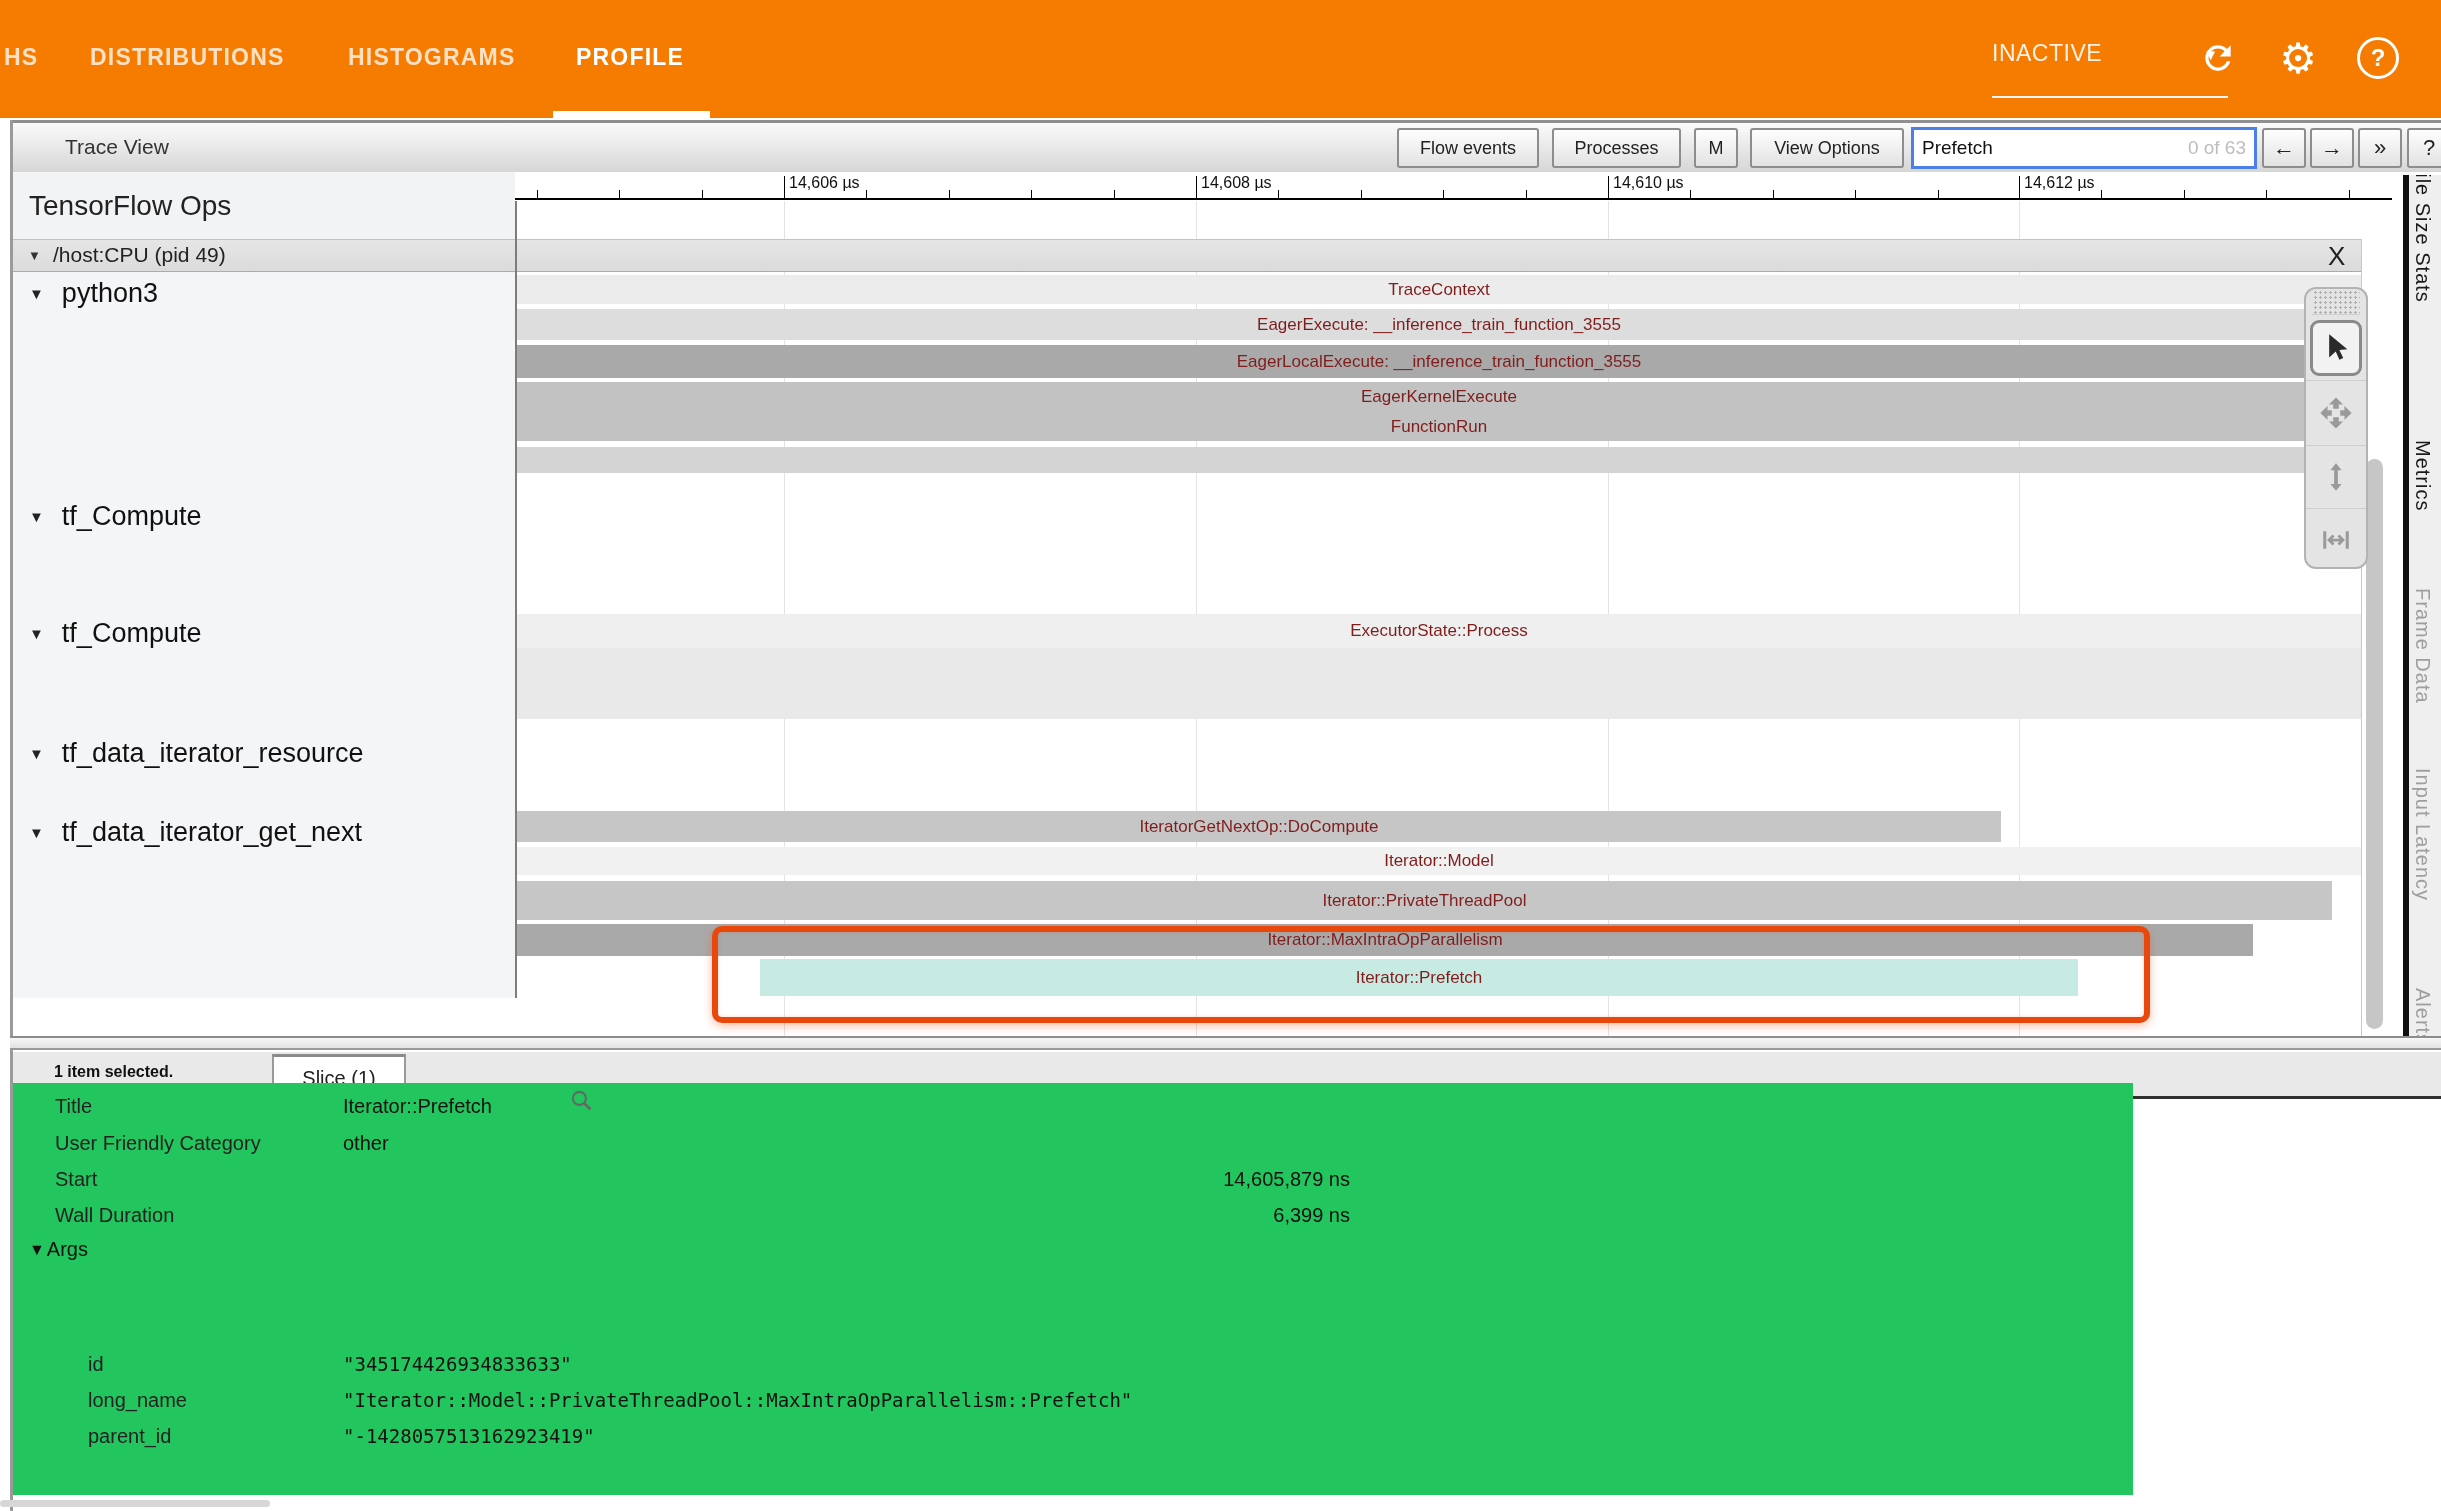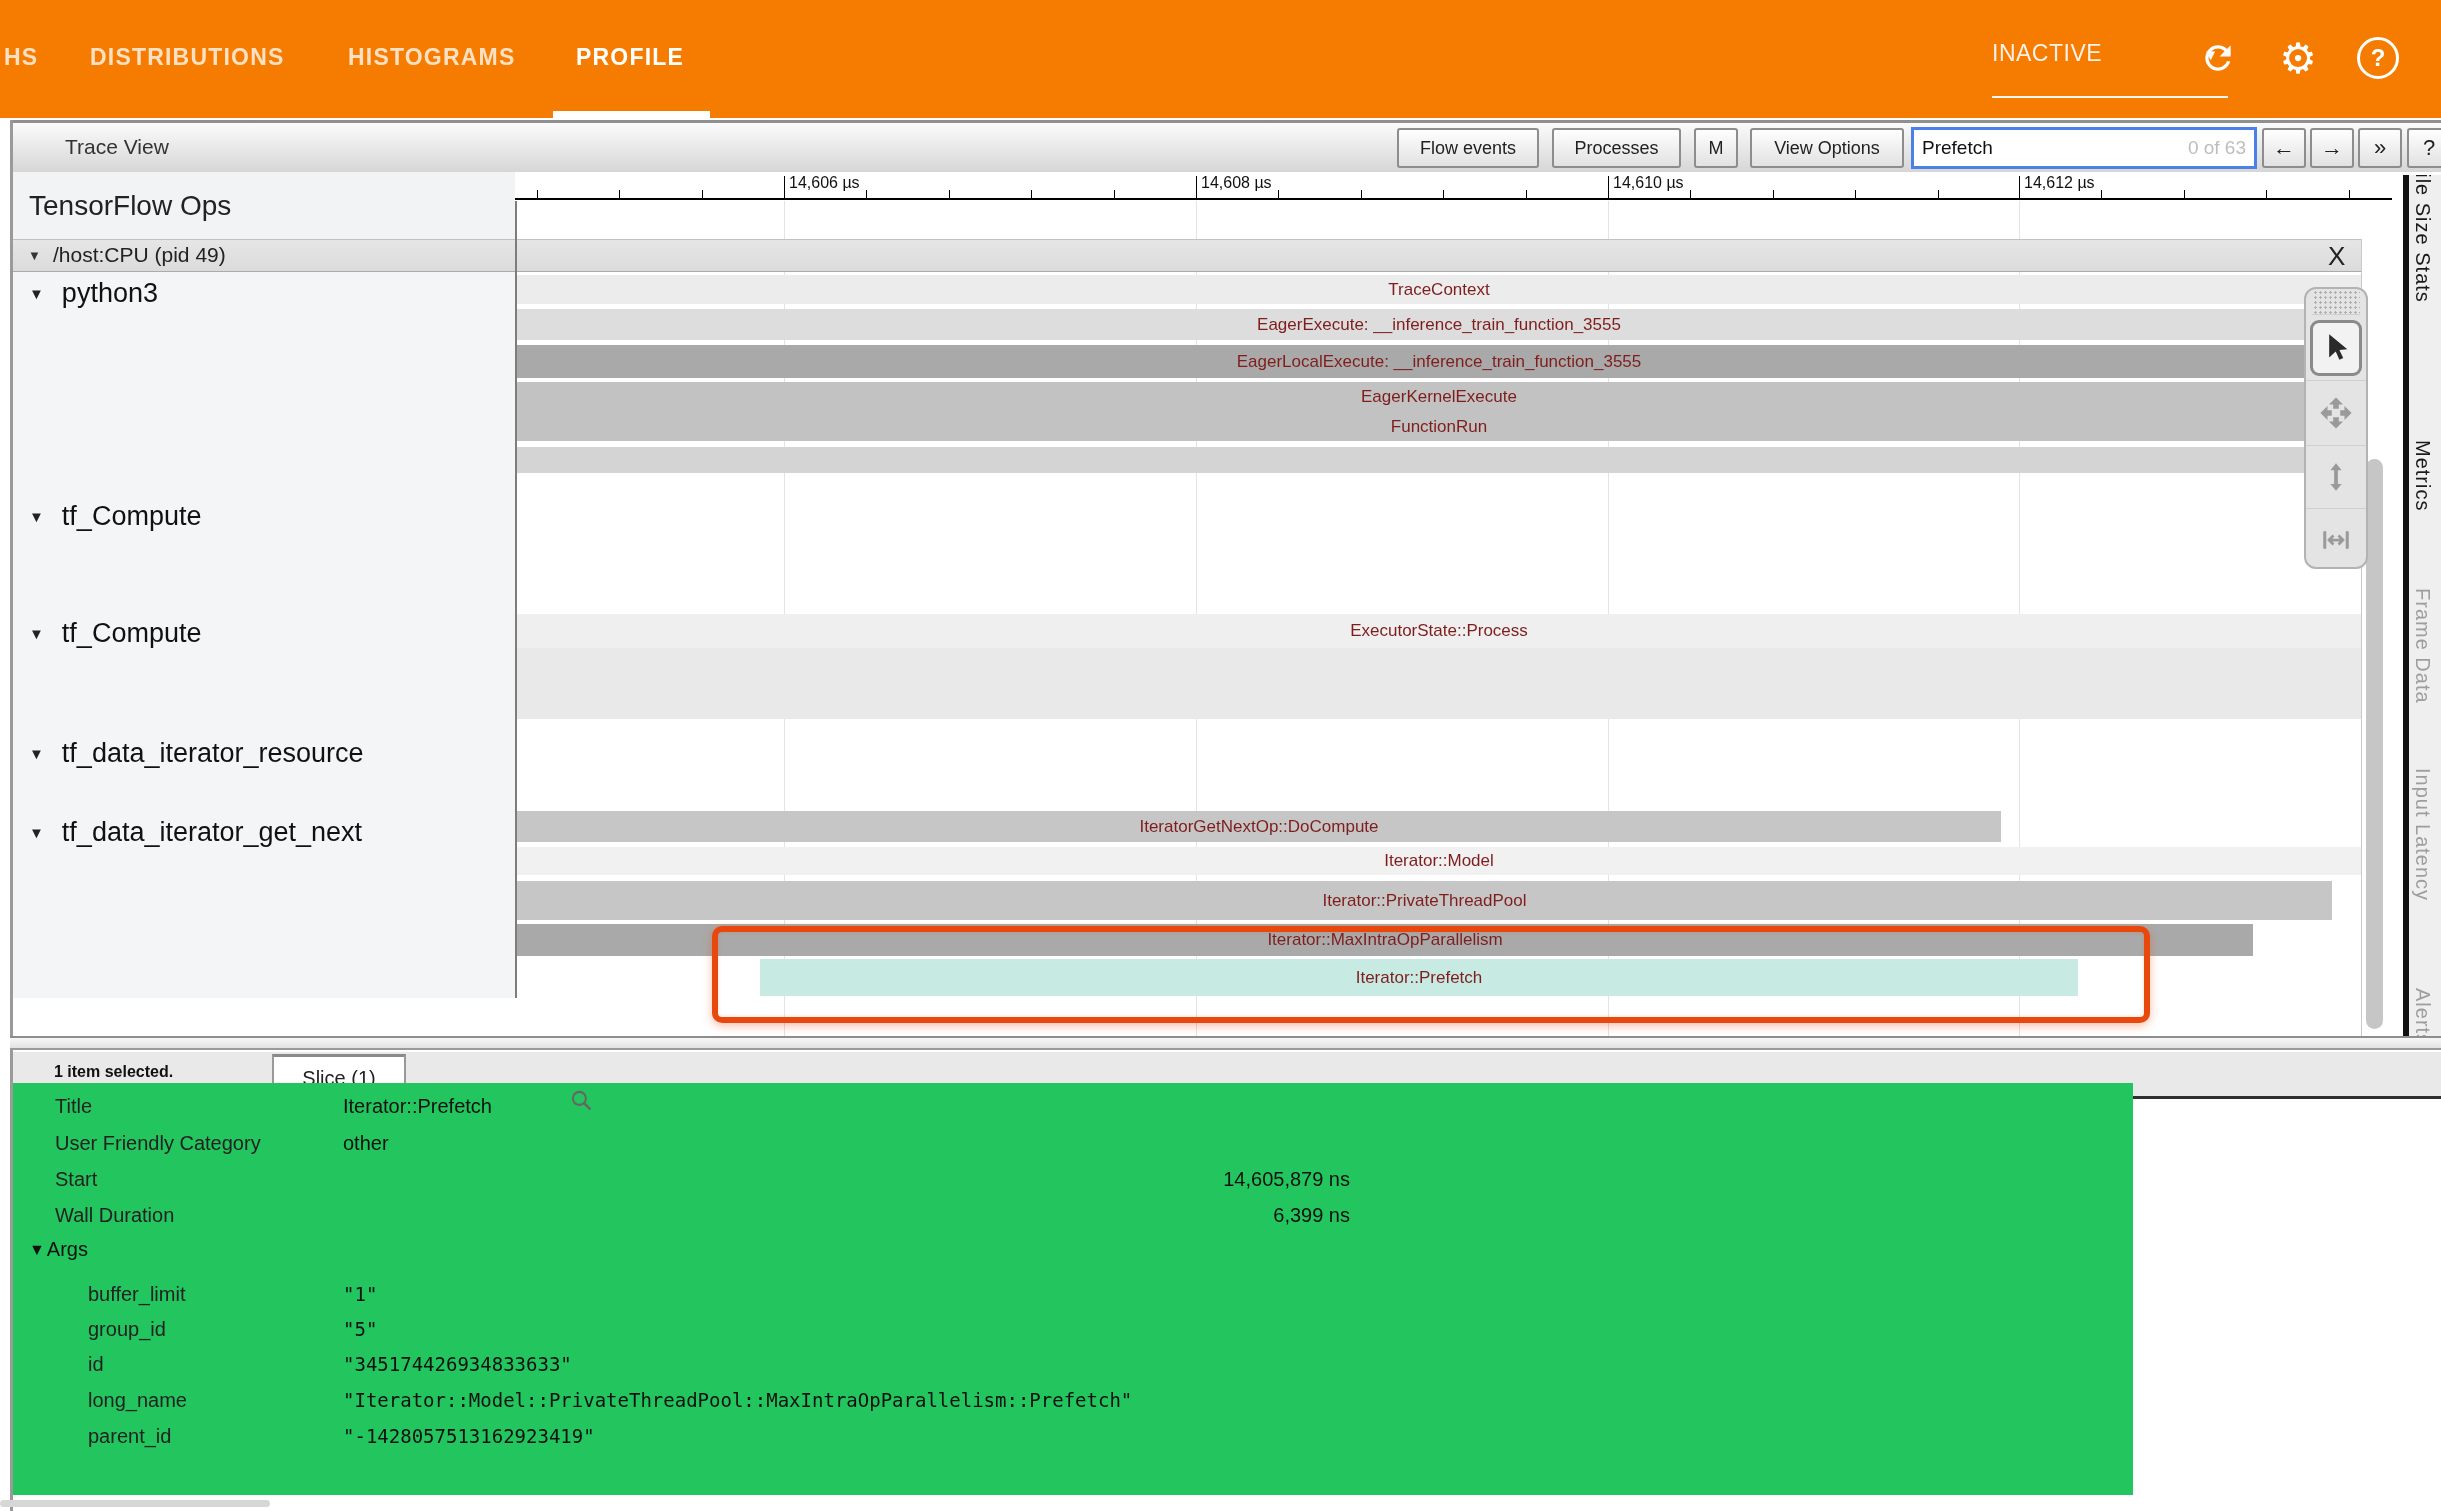--- a/index.html
+++ b/index.html
@@ -291,28 +291,20 @@
         <span class="dvalue-right">14,605,879 ns</span>
       </div>
       <div class="drow" style="top: 117px; left: 0px; width: 2428px;">
         <span class="dlabel">Wall Duration</span>
         <span class="dvalue-right">6,399 ns</span>
       </div>
       <div id="args-row" style="top: 155px;">
         <span class="tri">▼</span>
         <span class="lbl">Args</span>
       </div>
-      <div class="drow" style="top: 196px; left: 0px; width: 2428px;">
-        <span class="akey">buffer_limit</span>
-        <span class="avalue">"1"</span>
-      </div>
-      <div class="drow" style="top: 231px; left: 0px; width: 2428px;">
-        <span class="akey">group_id</span>
-        <span class="avalue">"5"</span>
-      </div>
       <div class="drow" style="top: 266px; left: 0px; width: 2428px;">
         <span class="akey">id</span>
         <span class="avalue">"345174426934833633"</span>
       </div>
       <div class="drow" style="top: 302px; left: 0px; width: 2428px;">
         <span class="akey">long_name</span>
         <span class="avalue">"Iterator::Model::PrivateThreadPool::MaxIntraOpParallelism::Prefetch"</span>
       </div>
       <div class="drow" style="top: 338px; left: 0px; width: 2428px;">
         <span class="akey">parent_id</span>

